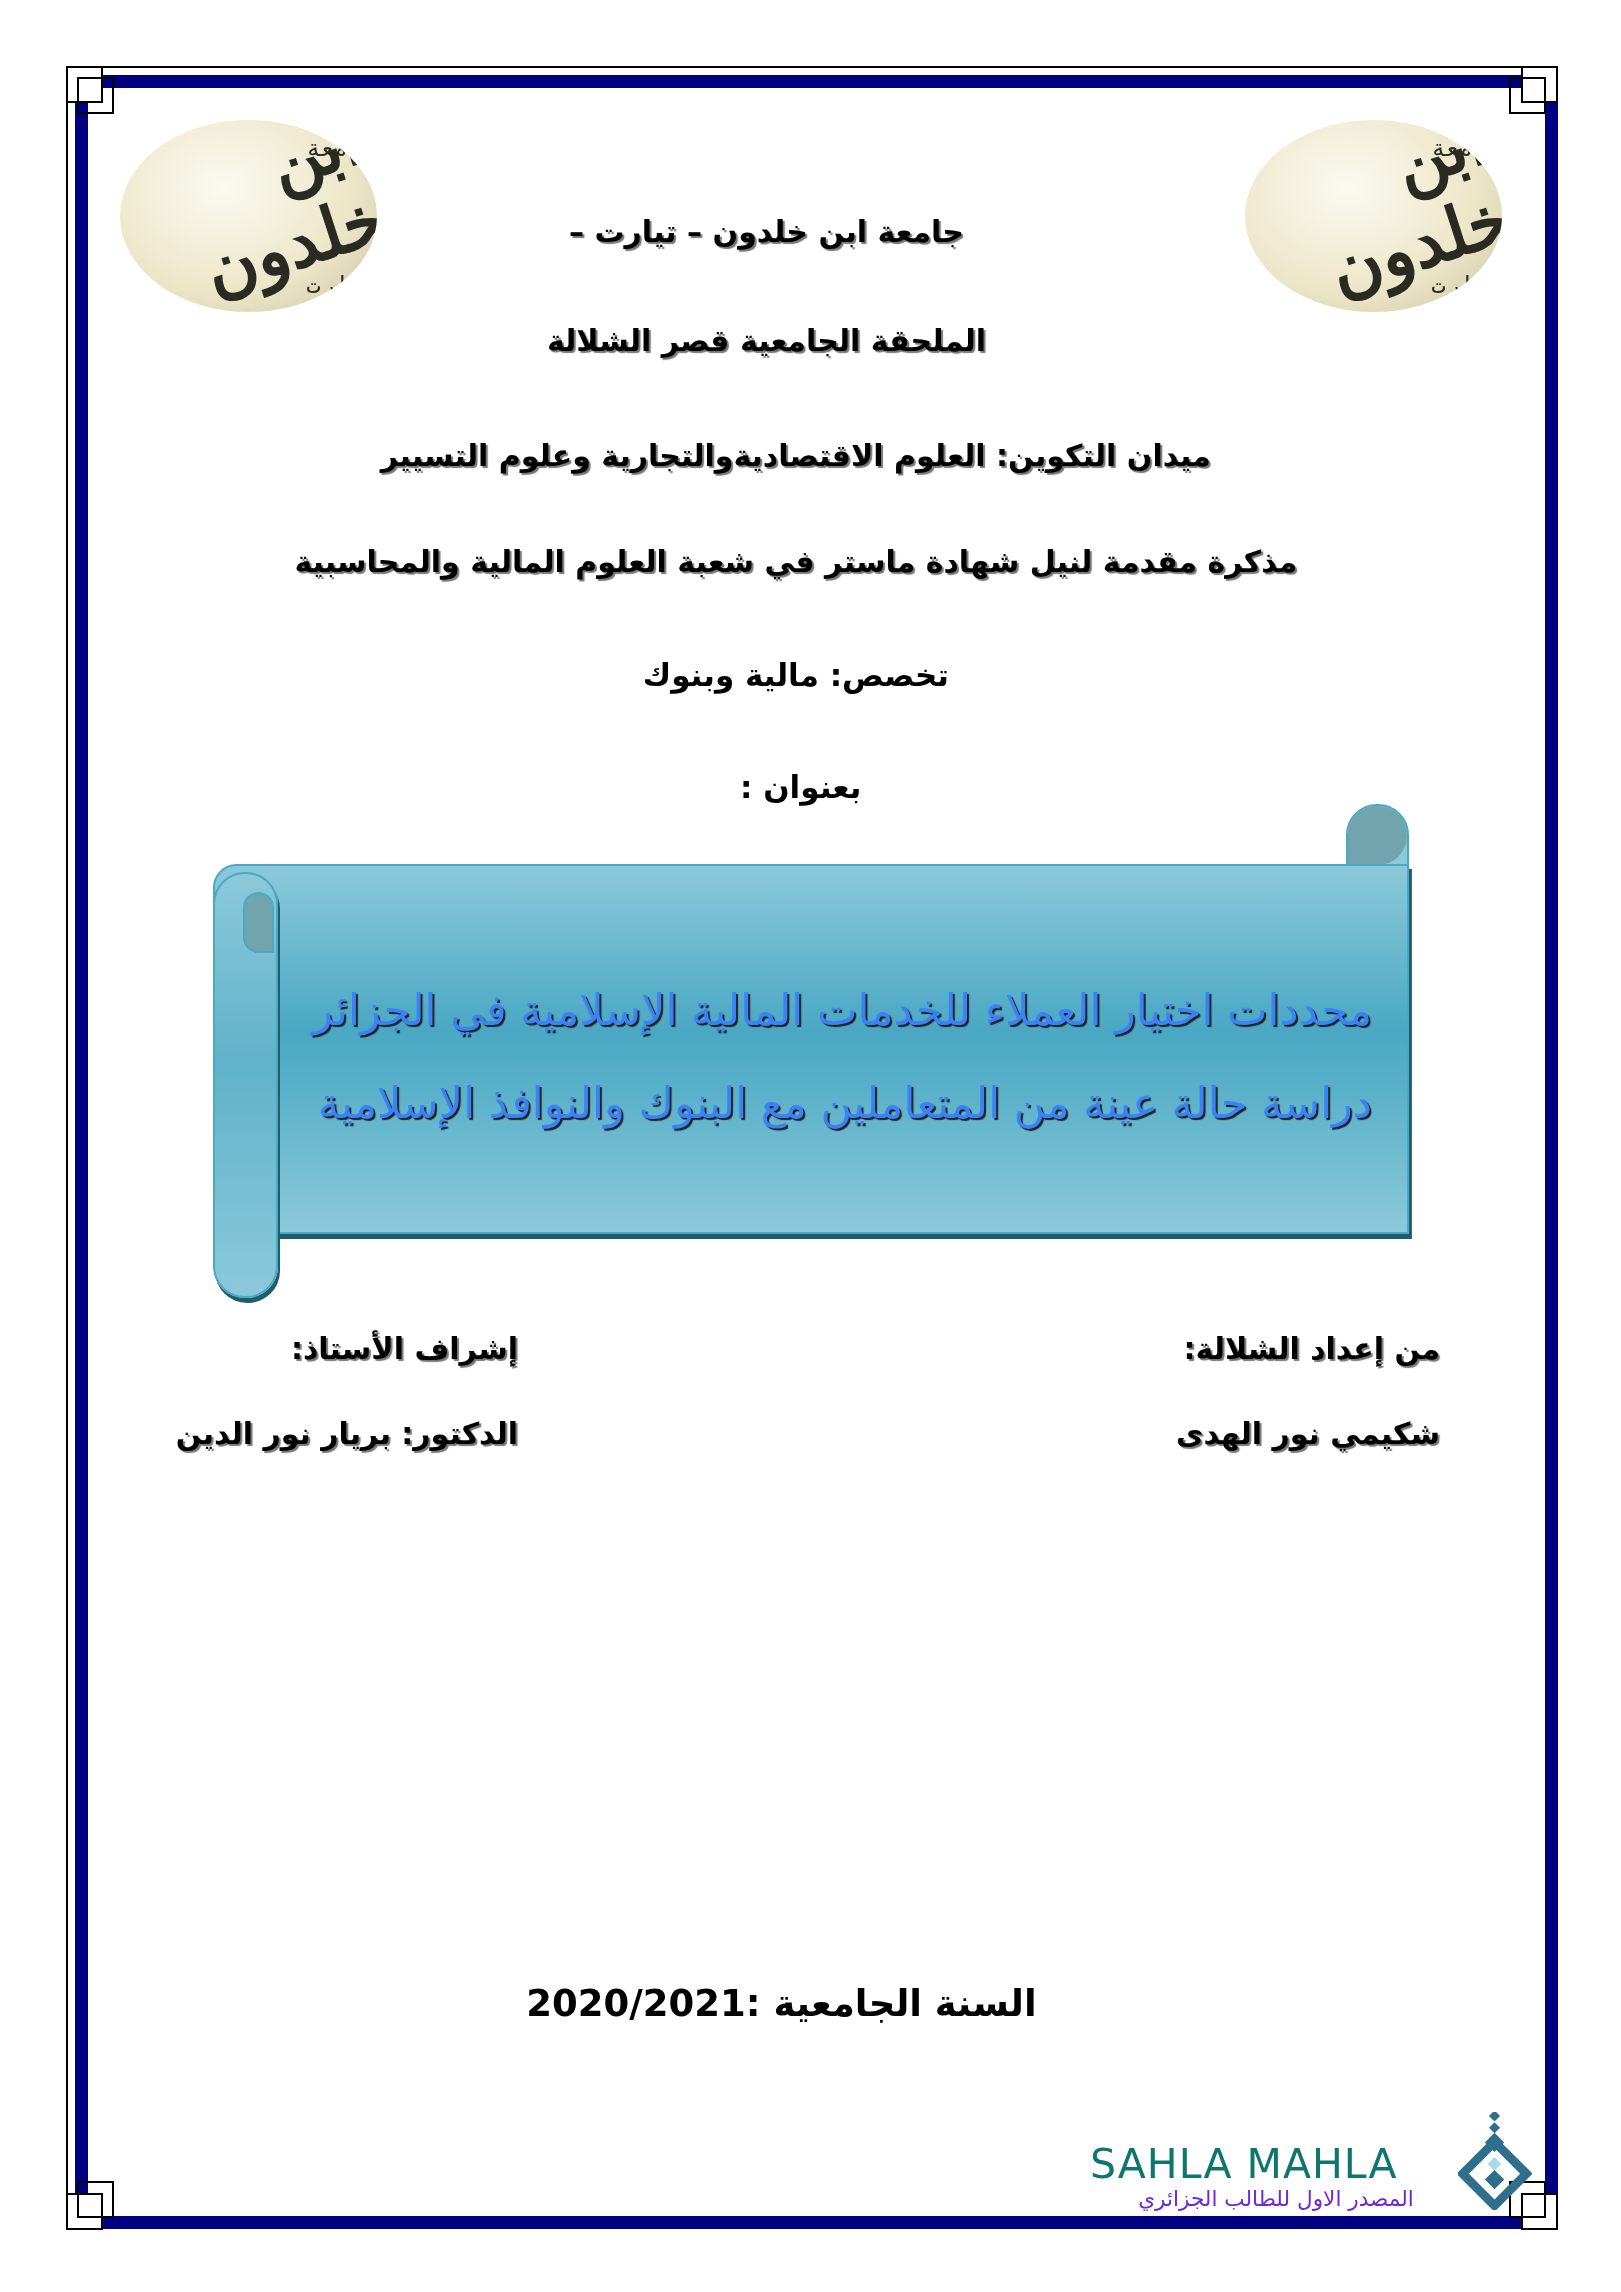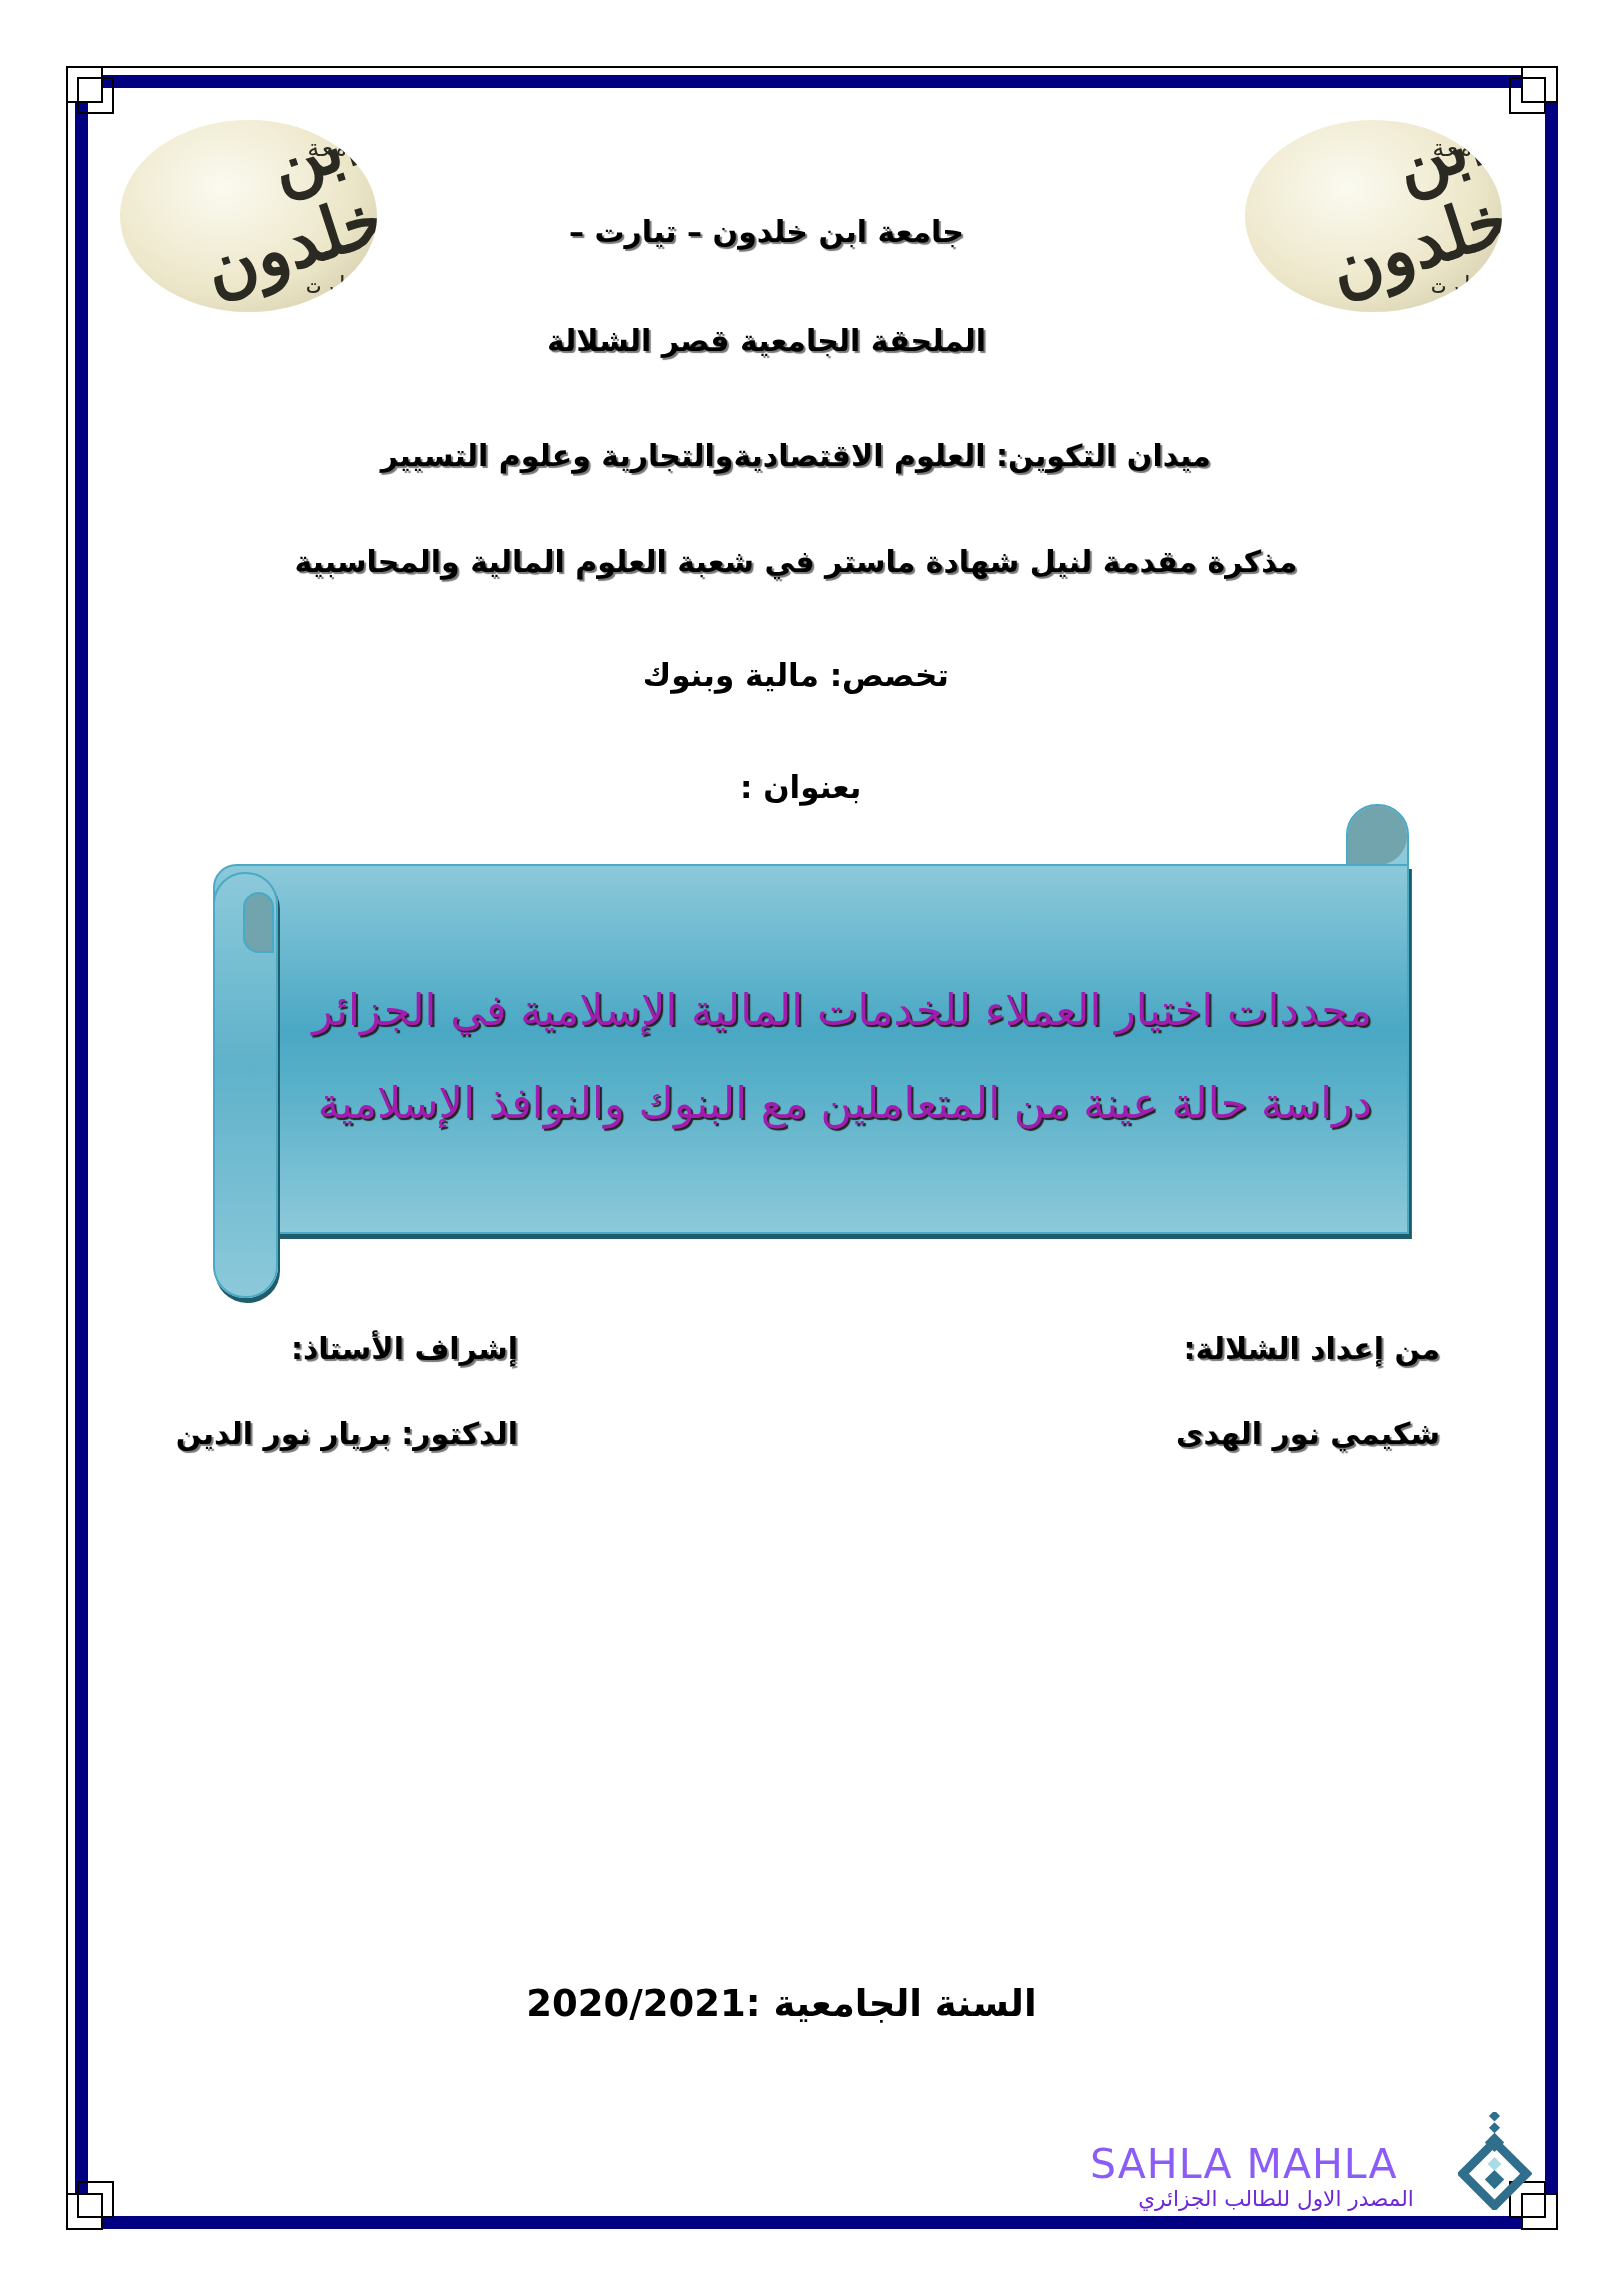--- a/index.html
+++ b/index.html
@@ -16,27 +16,27 @@
   .plain { font-size:31px; font-family:"DejaVu Sans", sans-serif; }
   
   .scroll-body { position:absolute; left:213px; top:864px; width:1196px; height:370px; border:2px solid #4aa9c4; border-radius:23.5px 0 0 0;
     background:linear-gradient(to bottom,#8cc9da 0%,#4aa8c4 45%,#58b0c9 60%,#8cc9da 100%); box-shadow:2.9px 4.9px 0 #1f5c6c; box-sizing:border-box; }
   .roll-left { position:absolute; left:213px; top:872px; width:65px; height:426px; border:2px solid #4aa9c4; border-radius:32px; box-sizing:border-box;
     background:linear-gradient(to bottom,#8cc9da 0%,#5fb2ca 45%,#8cc9da 100%); box-shadow:2px 4.9px 0 #1f5c6c; }
   .roll-left-hole { position:absolute; left:243px; top:892px; width:31px; height:61px; border-radius:15.7px 15.7px 0 15.7px; background:#72a4ae; border:2px solid #4aa9c4; box-sizing:border-box; }
   .roll-right { position:absolute; left:1346px; top:804px; width:63px; height:78px; border:2px solid #4aa9c4; border-radius:31px 31px 0 0; box-sizing:border-box;
     background:#8cc9da; }
   .roll-right-hole { position:absolute; left:1348px; top:806px; width:59px; height:59px; border-radius:29px 29px 29px 0; background:#72a4ae; }
-  .scroll-text { position:absolute; left:294px; width:1078px; text-align:right; direction:rtl; font-size:43px; color:#a21caf; text-shadow:2px 2px 1px #222; font-family:"DejaVu Sans", sans-serif; }
+  .scroll-text { position:absolute; left:294px; width:1078px; text-align:right; direction:rtl; font-size:43px; color:#3b82f6; text-shadow:2px 2px 1px #222; font-family:"DejaVu Sans", sans-serif; }
   
   .logo { position:absolute; width:257px; height:192px; border-radius:50%; background:radial-gradient(ellipse at 40% 35%,#fbfaf0 0%,#ece6c8 60%,#c9c3a3 100%); overflow:hidden; }
   .logo-text { position:absolute; left:0; top:0; width:100%; height:100%; display:flex; align-items:center; justify-content:center; font-size:69px; color:#2a2a22; font-family:"DejaVu Serif", serif; direction:rtl; transform:rotate(-18deg); font-weight:bold; }
   .logo-sub { position:absolute; width:100%; text-align:right; font-size:23.5px; color:#2a2a22; font-family:Liberation Mono, monospace; direction:rtl; }
   
-  .wm-title { position:absolute; left:1090px; top:2140px; font-size:41px; color:#8b5cf6; font-family:"DejaVu Sans", sans-serif; letter-spacing:1px; }
+  .wm-title { position:absolute; left:1090px; top:2140px; font-size:41px; color:#0f766e; font-family:"DejaVu Sans", sans-serif; letter-spacing:1px; }
   .wm-sub { position:absolute; left:1090px; top:2186px; width:372px; text-align:center; font-size:21.6px; color:#6d28d9; direction:rtl; font-family:"DejaVu Sans", sans-serif; }
   .wm-icon { position:absolute; left:1458px; top:2112px; width:74px; height:98px; }
 </style>
 </head>
 <body>
 
 <div>
   <div class="outer-line" style="left:66px; top:66px; width:1487px; height:2158px;"></div>
   <div class="blue-frame"></div>
   <div class="corner w" style="left:66px;top:66px;"></div>

